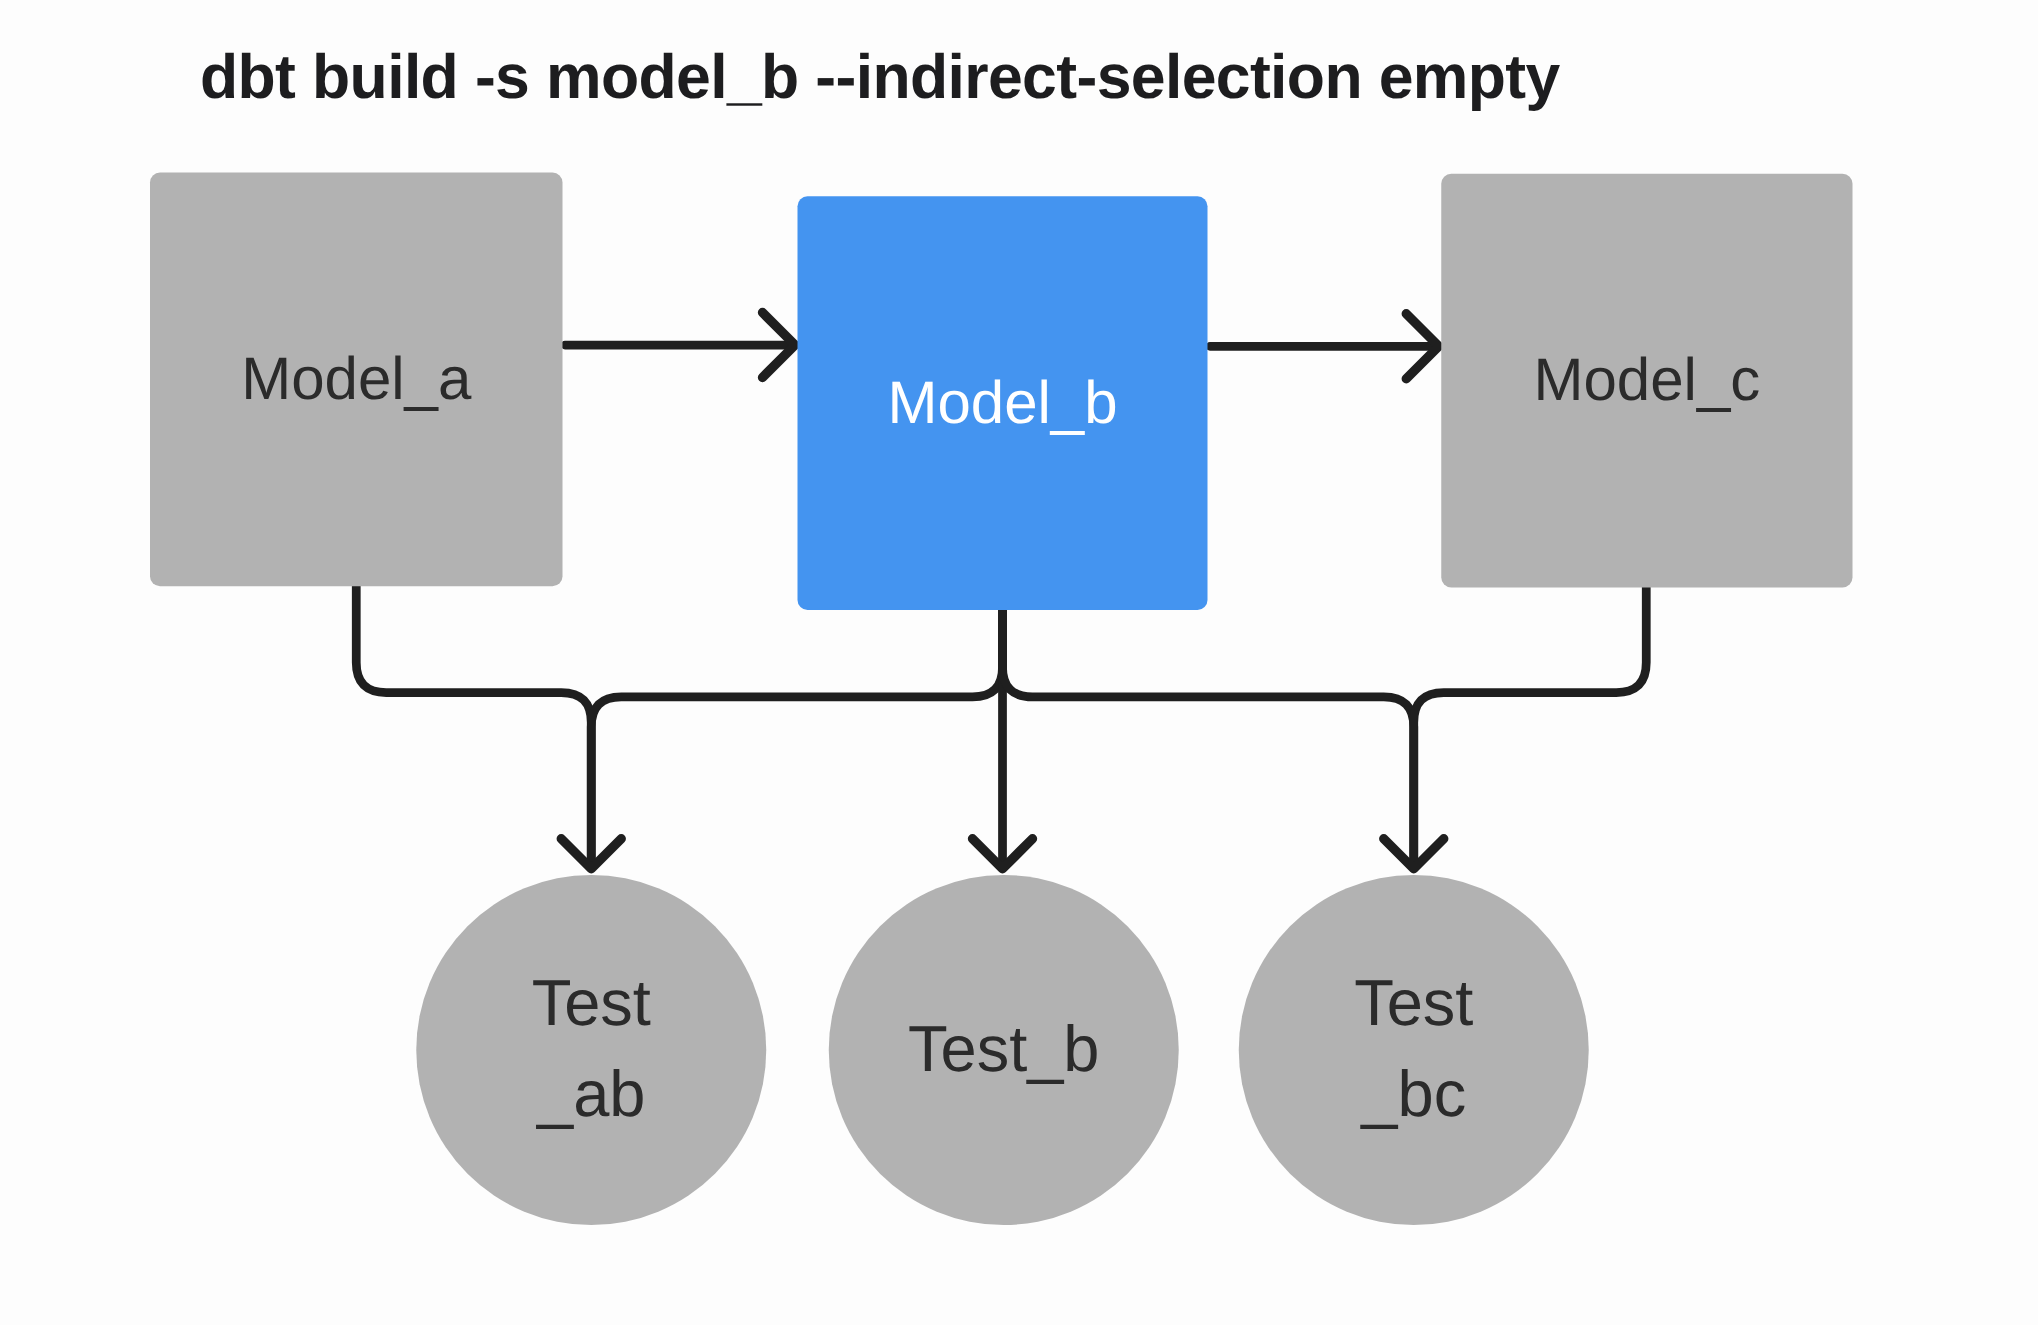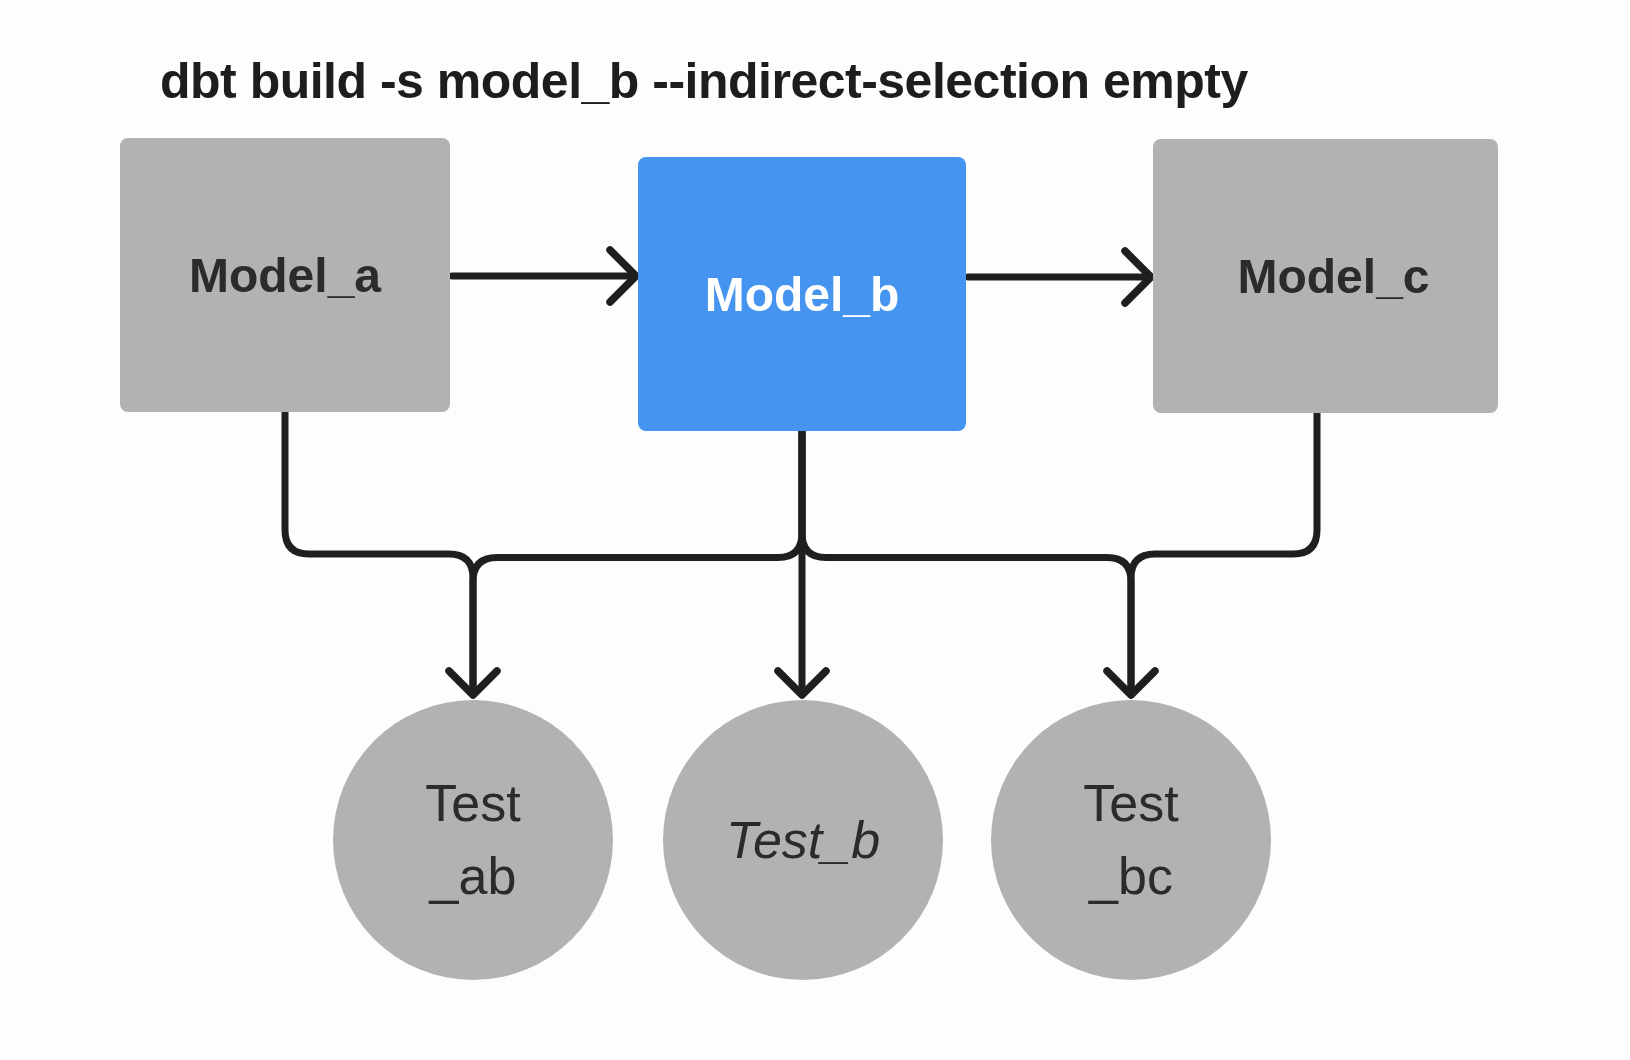--- a/index.html
+++ b/index.html
@@ -29,55 +29,54 @@
   }
   .connectors path.arrowhead{stroke-width:7.5;}
   .diagram-title{
     position:absolute;
     left:160px;top:32px;
     font-size:50px;
     font-weight:600;
     letter-spacing:-0.5px;
     color:#1d1d1f;
     white-space:nowrap;
-    margin-top:20px;
   }
   .model-node{
     position:absolute;
-    width:330px;height:274px;
+    width:330px;height:331px;
     border-radius:8px;
     background:var(--unselected);
     display:flex;align-items:center;justify-content:center;
     font-size:48px;
-    font-weight:700;
+    font-weight:400;
     color:var(--label-dark);
   }
   .model-node.selected{
     background:var(--selected);
     color:var(--label-light);
     margin-top:19px;
   }
   #node-model-a{left:120px;top:138px;}
   #node-model-b{left:638px;top:138px;width:328px;}
-  #node-model-c{left:1153px;top:139px;width:329px;padding-left:16px;}
+  #node-model-c{left:1153px;top:139px;width:329px;}
   .test-node{
     position:absolute;
     width:280px;height:280px;
     border-radius:50%;
     background:var(--unselected);
     display:flex;flex-direction:column;align-items:center;justify-content:center;
     font-size:52px;
     font-weight:500;
     color:var(--label-dark);
     text-align:center;
     line-height:73px;
   }
   .test-node span:empty{display:none;}
   #node-test-ab{left:333px;top:700px;}
-  #node-test-b{left:663px;top:700px;font-style:italic;}
+  #node-test-b{left:663px;top:700px;}
   #node-test-bc{left:991px;top:700px;}
 </style>
 </head>
 <body>
 
 <div class="canvas">
 
   <svg class="connectors" width="1630" height="1060" viewBox="0 0 1630 1060">
 
     <path d="M452,276 L630,276"></path>

